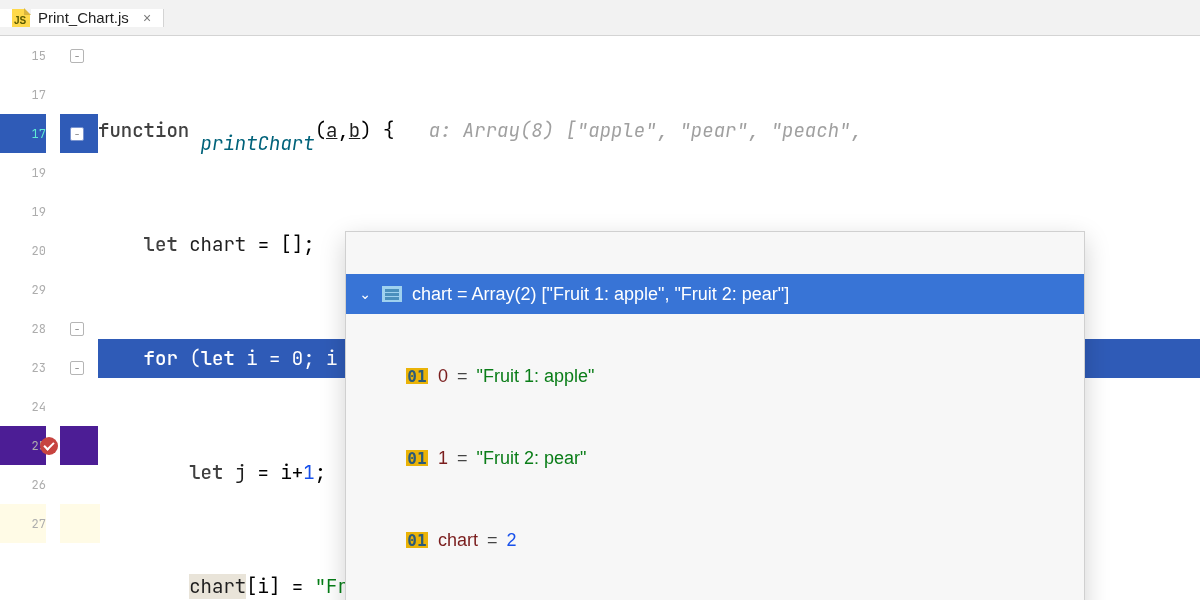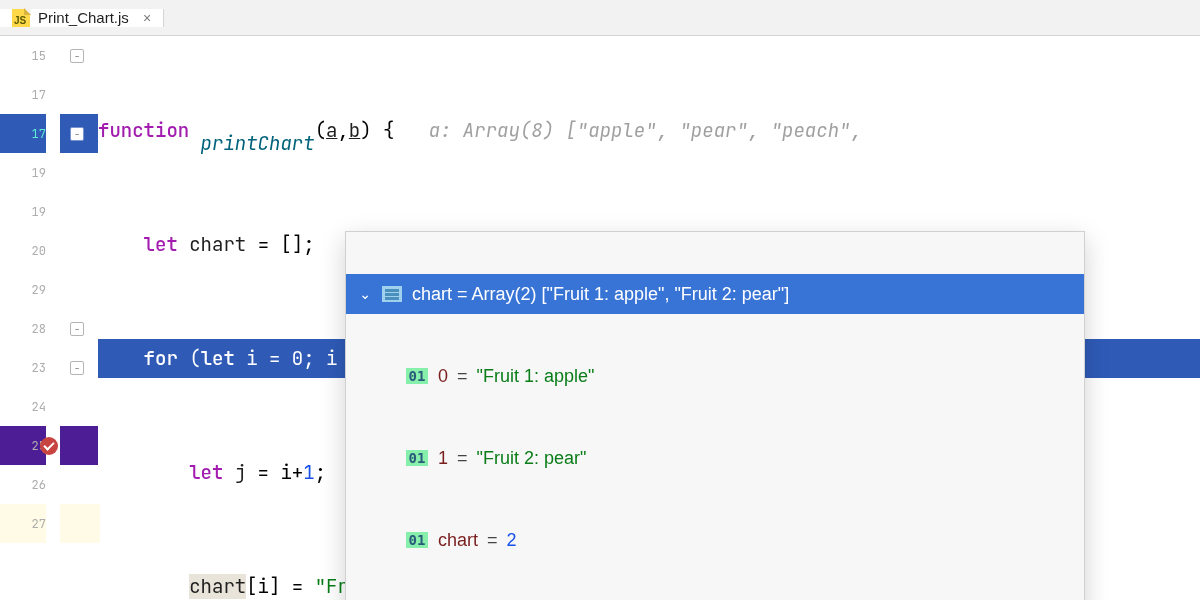--- a/index.html
+++ b/index.html
@@ -116,21 +116,21 @@
     border: 1px solid #b5b5b5;
     background: #fff;
     position: absolute;
     left: 10px;
     display: flex; align-items: center; justify-content: center;
     font-size: 11px; color: #8a8a8a;
     border-radius: 2px;
   }
 
   
-  .kw { color: #a21caf; font-weight: 500; }
+  .kw { color: #404040; font-weight: 500; }
   .fn { color: #00627a; font-style: italic; margin-top: 26px; }
   .id { color: #1f1f1f; }
   .num { color: #1750eb; }
   .str { color: #067d17; }
   .param { color: #1f1f1f; text-decoration: underline; }
   .hint { color: #a0a0a0; font-style: italic; }
   .hint-or { color: #bb8844; font-style: italic; }
   .hint-gr { color: #7aa36f; font-style: italic; }
   .hl-exec .kw, .hl-exec .id, .hl-exec .op, .hl-exec .num, .hl-exec .param { color:#fff; }
   .hl-exec .hint { color: #b4c6ea; font-style: italic; }
@@ -168,23 +168,23 @@
     justify-content: space-around;
     padding: 2px 3px;
     font-size: 7px;
     line-height: 4px;
     color: #2a5a7a;
     font-family: monospace;
   }
   .arr-icon span { height: 3px; background: #4b90bd; }
   .idx-icon {
     width: 22px; height: 16px;
-    background: #86efac;
+    background: #eab308;
     color: #2a5a7a;
-    font-size: 14px;
+    font-size: 16px;
     font-weight: 700;
     display: inline-flex;
     align-items: center; justify-content: center;
     font-family: monospace;
   }
   .popup .name { color: #7a1d1d; }
   .popup .val-str { color: #0a7d18; }
   .popup .val-num { color: #1750eb; }
   .popup .eq { color: #444; margin: 0 4px; }
   .popup-row.header .name-h { color: #fff; }

